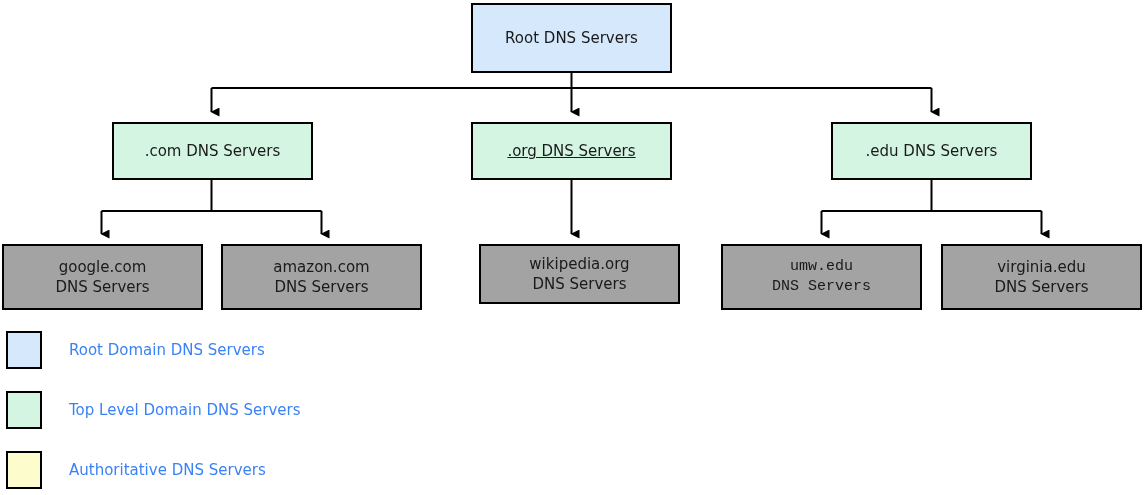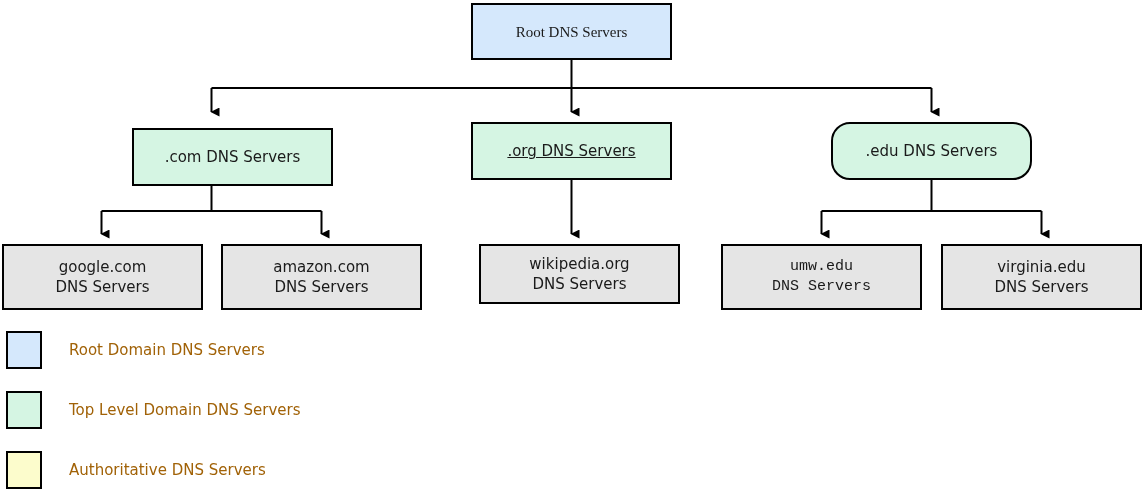--- a/index.html
+++ b/index.html
@@ -42,21 +42,21 @@
     line-height: 20px;
     white-space: pre-line;
   }
   .node-root {
     background: #d5e8fc;
   }
   .node-tld {
     background: #d5f5e3;
   }
   .node-auth {
-    background: #e5e5e5;
+    background: #a3a3a3;
   }
   .legend {
     position: absolute;
     left: 0;
     top: 330px;
     width: 1145px;
   }
   .legend-row {
     position: absolute;
     left: 6px;
@@ -70,21 +70,21 @@
     box-sizing: border-box;
     border: 2px solid #000000;
     flex: 0 0 auto;
   }
   .legend-swatch.root { background: #d5e8fc; }
   .legend-swatch.tld  { background: #d5f5e3; }
   .legend-swatch.auth { background: #fcfccc; }
   .legend-label {
     margin-left: 27px;
     font-size: 15px;
-    color: #a16207;
+    color: #3b82f6;
     white-space: nowrap;
   }
 </style>
 </head>
 <body>
 
 <div id="diagram">
 
   <svg class="connectors" viewBox="0 0 1145 495" width="1145" height="495" xmlns="http://www.w3.org/2000/svg">
     <defs>
@@ -107,25 +107,25 @@
     <path d="M 321.5 211 L 321.5 234" stroke="#000000" stroke-width="2" fill="none" marker-end="url(#arrowhead)"></path>
 
     <path d="M 571.5 180 L 571.5 234" stroke="#000000" stroke-width="2" fill="none" marker-end="url(#arrowhead)"></path>
 
     <path d="M 931.5 180 L 931.5 211" stroke="#000000" stroke-width="2" fill="none"></path>
     <path d="M 821.5 211 L 1041.5 211" stroke="#000000" stroke-width="2" fill="none"></path>
     <path d="M 821.5 211 L 821.5 234" stroke="#000000" stroke-width="2" fill="none" marker-end="url(#arrowhead)"></path>
     <path d="M 1041.5 211 L 1041.5 234" stroke="#000000" stroke-width="2" fill="none" marker-end="url(#arrowhead)"></path>
   </svg>
 
-  <div class="node node-root" style="left:471px; top:3px; width:201px; height:57px;font-family:Liberation Serif, serif;">Root DNS Servers</div>
+  <div class="node node-root" style="left:471px; top:3px; width:201px; height:70px;">Root DNS Servers</div>
 
-  <div class="node node-tld" style="left:112px; top:128px; width:201px; height:58px;margin-left:20px;">.com DNS Servers</div>
+  <div class="node node-tld" style="left:112px; top:122px; width:201px; height:58px;">.com DNS Servers</div>
   <div class="node node-tld" style="left:471px; top:122px; width:201px; height:58px;text-decoration:underline;">.org DNS Servers</div>
-  <div class="node node-tld" style="left:831px; top:122px; width:201px; height:58px;border-radius:19px;">.edu DNS Servers</div>
+  <div class="node node-tld" style="left:831px; top:122px; width:201px; height:58px;">.edu DNS Servers</div>
 
   <div class="node node-auth" style="left:2px; top:244px; width:201px; height:66px;">google.com
 DNS Servers</div>
   <div class="node node-auth" style="left:221px; top:244px; width:201px; height:66px;">amazon.com
 DNS Servers</div>
   <div class="node node-auth" style="left:479px; top:244px; width:201px; height:60px;">wikipedia.org
 DNS Servers</div>
   <div class="node node-auth" style="left:721px; top:244px; width:201px; height:66px;font-family:Liberation Mono, monospace;">umw.edu
 DNS Servers</div>
   <div class="node node-auth" style="left:941px; top:244px; width:201px; height:66px;">virginia.edu

